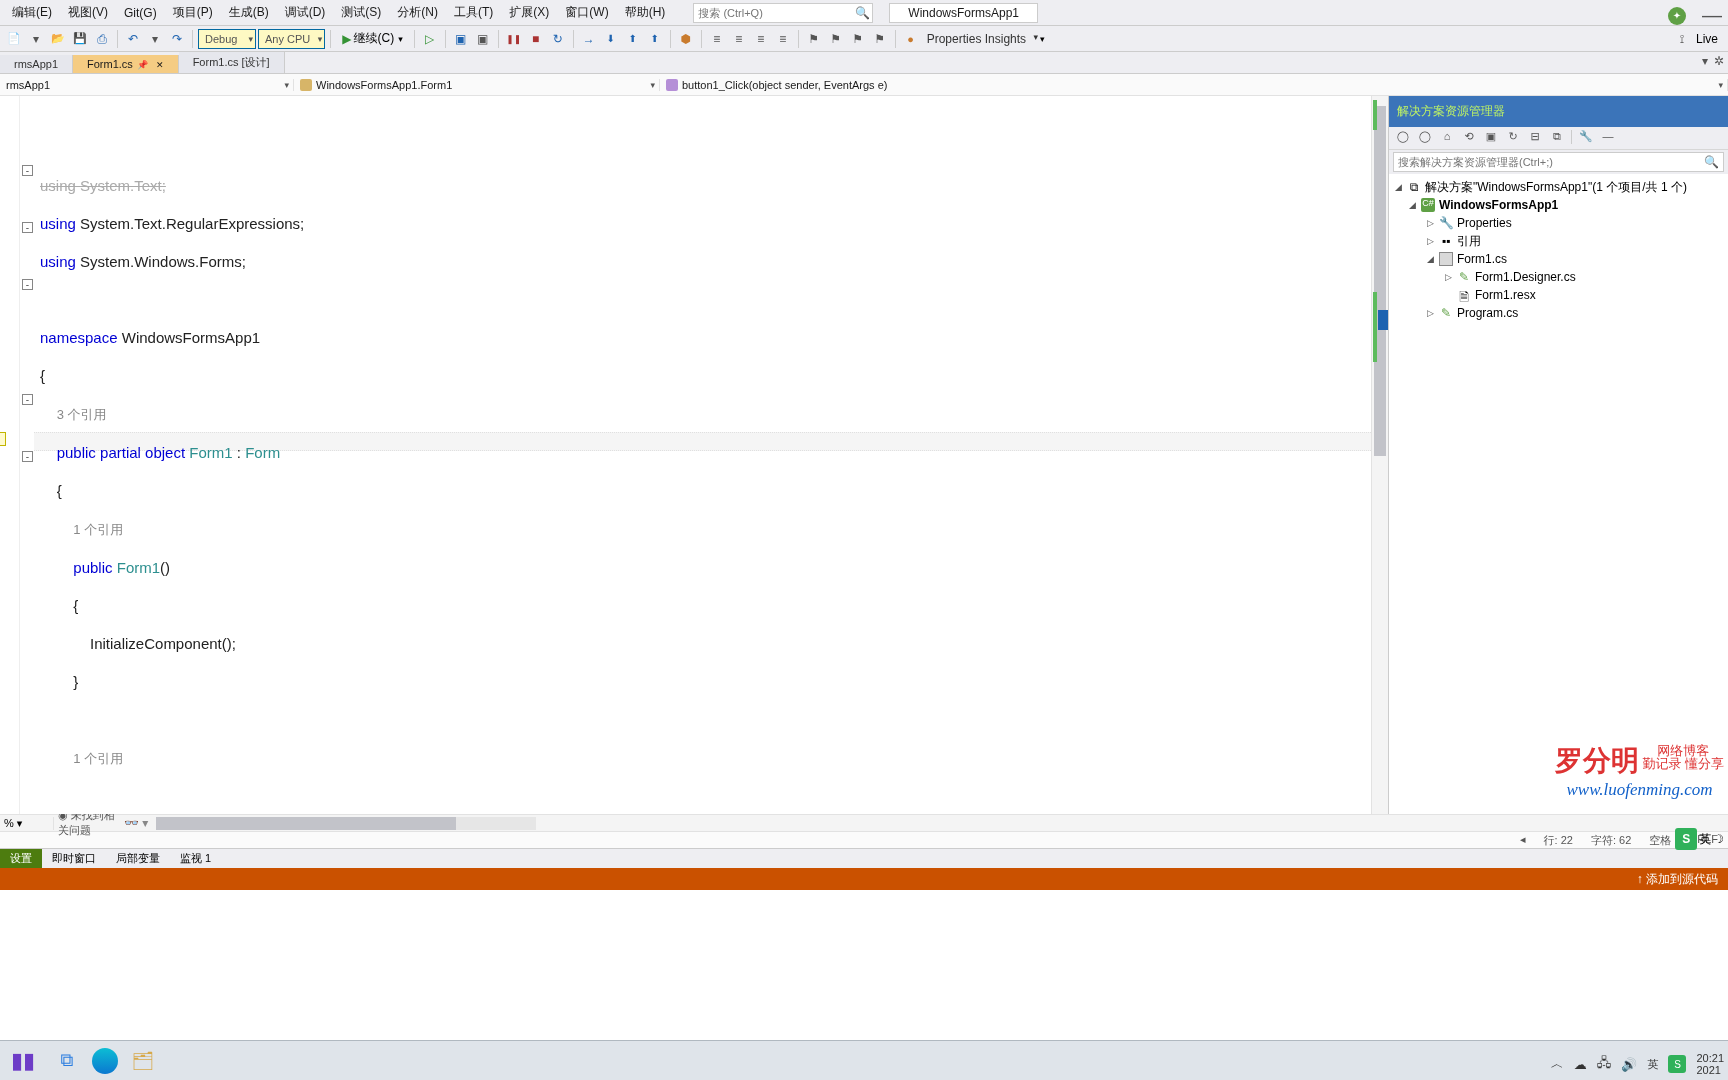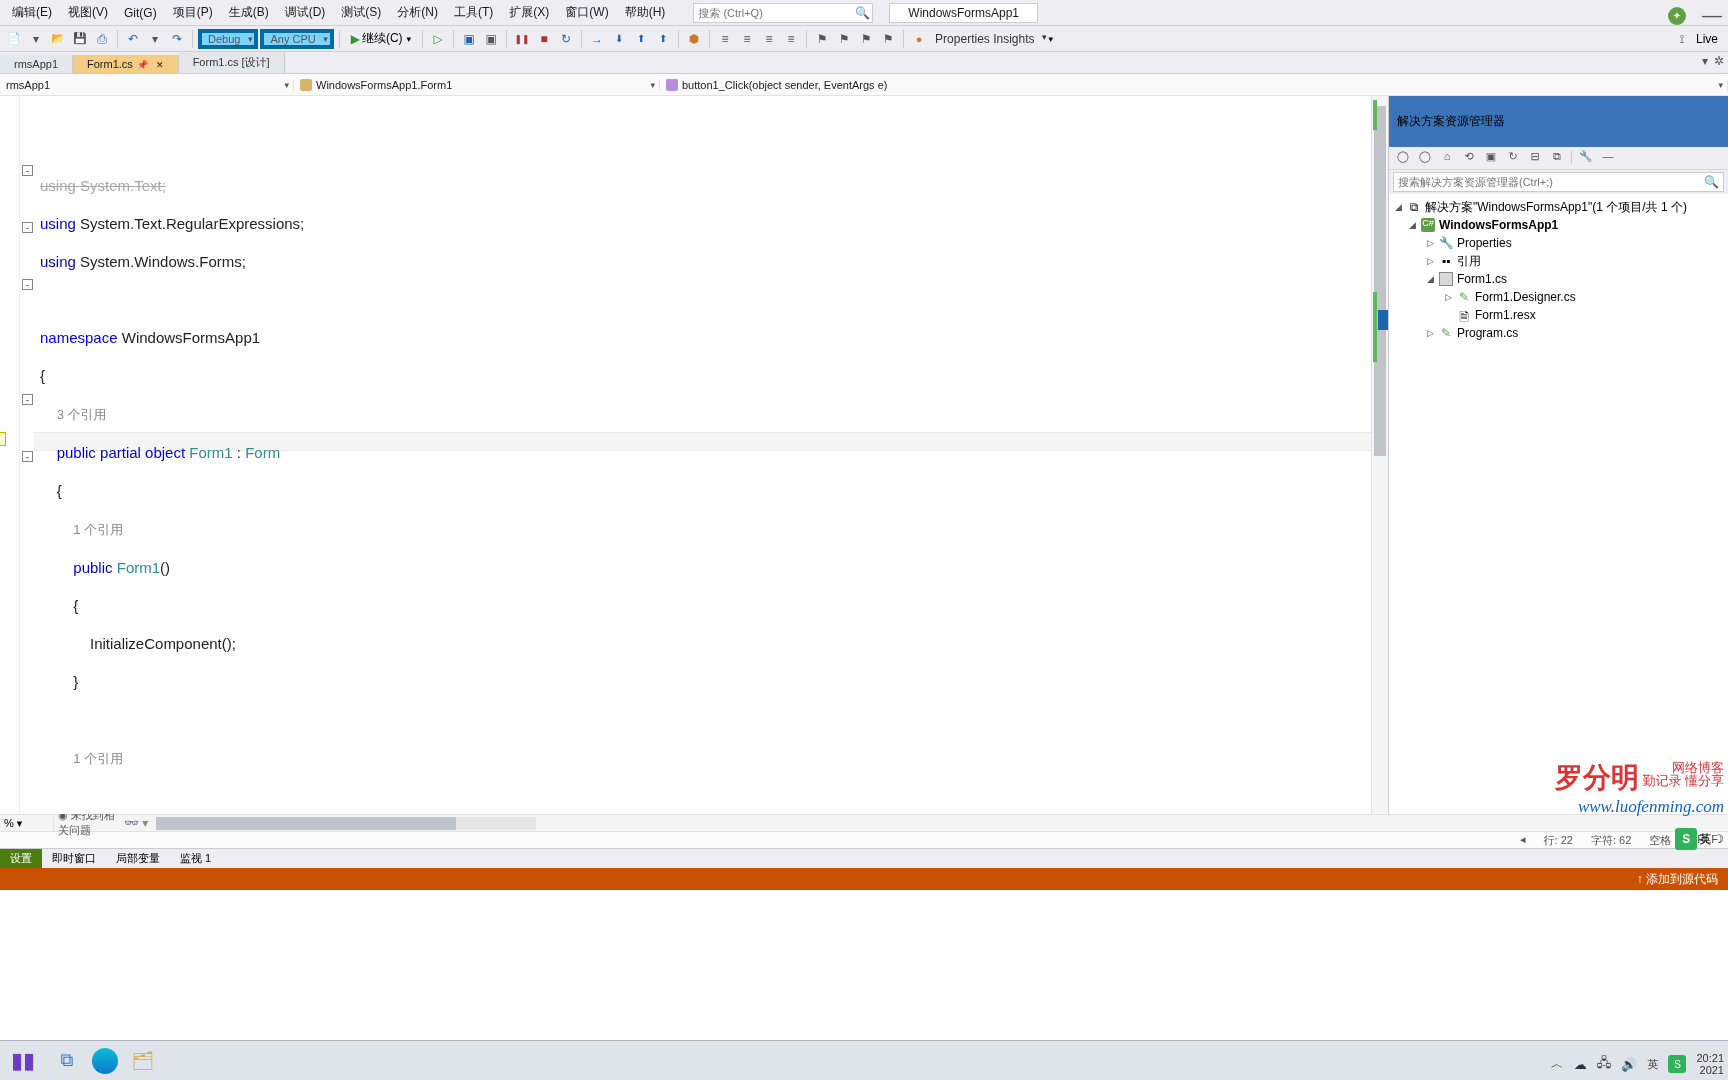--- a/index.html
+++ b/index.html
@@ -13,21 +13,21 @@
 .search-box .sicon { width: 18px; text-align: center; color: #555; }
 .app-name-tab { margin-left: 16px; background: #fff; border: 1px solid #ccc; padding: 2px 18px; color: #1a1a1a; }
 .title-right { position: absolute; right: 6px; top: 4px; display: flex; align-items: center; gap: 16px; }
 .green-circle { width: 18px; height: 18px; background: #5fa045; border-radius: 50%; display: inline-flex; align-items: center; justify-content: center; color: #fff; font-size: 10px; }
 .min-dash { font-size: 20px; color: #555; }
 
 
 .toolbar { height: 26px; background: #eeeef2; border-bottom: 1px solid #ccc; display: flex; align-items: center; padding: 0 4px; gap: 2px; }
 .tb-btn { width: 20px; height: 20px; display: inline-flex; align-items: center; justify-content: center; color: #555; cursor: pointer; position: relative; }
 .tb-sep { width: 1px; height: 18px; background: #ccc; margin: 0 3px; }
-.dropdown { background: #7dd3fc; border: 4px solid #0369a1; height: 20px; padding: 0 14px 0 6px; font-size: 11px; color: #555; position: relative; display: inline-flex; align-items: center; min-width: 58px; }
+.dropdown { background: #fef9c3; border: 1px solid #0369a1; height: 20px; padding: 0 14px 0 6px; font-size: 11px; color: #555; position: relative; display: inline-flex; align-items: center; min-width: 58px; }
 .dropdown::after { content: '▾'; position: absolute; right: 2px; font-size: 9px; }
 .run-btn { display: flex; align-items: center; gap: 2px; padding: 0 6px; }
 .run-btn .play { color: #359335; }
 .tb-right { margin-left: auto; display: flex; align-items: center; gap: 4px; padding-right: 6px; }
 .insights-dd { padding: 0 14px 0 4px; position: relative; color: #333; }
 .insights-dd::after { content: '▾'; position: absolute; right: 2px; font-size: 9px; }
 
 
 .ic-new::before { content: '📄'; font-size: 11px; }
 .ic-open::before { content: '📂'; font-size: 11px; }
@@ -79,21 +79,21 @@
 .mtd { color: #7a5b36; }
 
 
 .vscroll { width: 17px; background: #f4f4f4; border-left: 1px solid #e2e2e2; position: relative; }
 .vscroll .thumb { position: absolute; left: 2px; right: 2px; top: 10px; height: 350px; background: #c2c3c9; }
 .vscroll .blue-mark { position: absolute; right: 0; width: 10px; height: 20px; background: #1e63b0; }
 .vscroll .green-mark { position: absolute; left: 1px; width: 4px; background: #5dbb5d; }
 
 
 .sol-pane { width: 340px; border-left: 1px solid #ccc; background: #eeeef2; display: flex; flex-direction: column; }
-.sol-title { background: #3b74b9; color: #000000; padding: 17px 8px; font-size: 12px; display: flex; align-items: center; }
+.sol-title { background: #3b74b9; color: #bef264; padding: 7px 8px; font-size: 12px; display: flex; align-items: center; }
 .sol-toolbar { background: #eeeef2; padding: 3px 6px; display: flex; gap: 6px; border-bottom: 1px solid #d7d7d7; }
 .sol-toolbar .sbtn { width: 16px; height: 16px; text-align: center; color: #555; cursor: pointer; font-size: 11px; }
 .sol-search { background: #fff; border: 1px solid #ccc; margin: 2px 4px; height: 20px; display: flex; align-items: center; padding: 0 4px; }
 .sol-search input { flex: 1; border: none; outline: none; font-size: 11px; color: #888; }
 .tree { flex: 1; background: #fff; padding: 4px 0; font-size: 12px; overflow: auto; }
 .tree-row { display: flex; align-items: center; height: 18px; padding-left: 6px; cursor: pointer; }
 .chev { width: 12px; color: #555; font-size: 9px; }
 .node-ic { width: 14px; height: 14px; margin-right: 4px; display: inline-block; text-align: center; }
 .bold { font-weight: bold; }
 
@@ -117,21 +117,21 @@
 .orange-bar { height: 22px; background: #ca5100; color: #fff; display: flex; align-items: center; font-size: 12px; padding: 0 10px; }
 .orange-bar .right { margin-left: auto; display: flex; align-items: center; gap: 6px; }
 
 
 .taskbar { position: absolute; bottom: 0; left: 0; right: 0; height: 40px; background: #dfe4ea; display: flex; align-items: center; padding: 0 4px; gap: 6px; border-top: 1px solid #b0b8c0; }
 .task-item { width: 38px; height: 34px; display: flex; align-items: center; justify-content: center; border-radius: 2px; }
 .tray { position: absolute; right: 4px; bottom: 4px; display: flex; align-items: center; gap: 10px; color: #333; font-size: 11px; }
 .tray .ico { font-size: 13px; }
 
 
-.watermark { position: absolute; right: 4px; bottom: 263px; text-align: right; font-family: "KaiTi","STKaiti",serif; margin-top: 20px; }
+.watermark { position: absolute; right: 4px; bottom: 280px; text-align: center; font-family: "KaiTi","STKaiti",serif; margin-top: 20px; }
 .watermark .l1 { color: #d33; font-size: 28px; font-weight: bold; display: inline; }
 .watermark .l1s { color: #d33; font-size: 13px; display: inline-block; line-height: 13px; vertical-align: top; margin-top: 2px; }
 .watermark .l2 { color: #1160c9; font-size: 17px; font-style: italic; font-family: "Comic Sans MS", cursive; }
 .sogou-badge { position: absolute; right: 4px; bottom: 230px; display: flex; align-items: center; gap: 2px; }
 .sogou-badge .sq { width: 22px; height: 22px; background: #30b15a; color: #fff; display: flex; align-items: center; justify-content: center; font-weight: bold; border-radius: 3px; }
 </style>
 </head>
 <body>
 
 <div class="menu-bar">
@@ -411,15 +411,15 @@
   <div class="task-item" style="color:#2b7de0;font-size:18px">⧉</div>
   <div class="task-item" style="background:linear-gradient(#0cbdd4,#0b78d0);border-radius:50%;width:26px;height:26px"></div>
   <div class="task-item" style="color:#d7a94a;font-size:18px">🗂</div>
   <div class="tray">
     <span class="ico">︿</span>
     <span class="ico">☁</span>
     <span class="ico">🖧</span>
     <span class="ico">🔊</span>
     <span>英</span>
     <span class="sq" style="width:18px;height:18px;background:#30b15a;color:#fff;border-radius:3px;display:inline-flex;align-items:center;justify-content:center;font-size:10px">S</span>
-    <span style="text-align:right;line-height:12px"><span>20:21</span><br><span>2021</span></span>
+    <span style="text-align:left;line-height:12px"><span>20:21</span><br><span>2021</span></span>
   </div>
 </div>
 
 </body></html>

